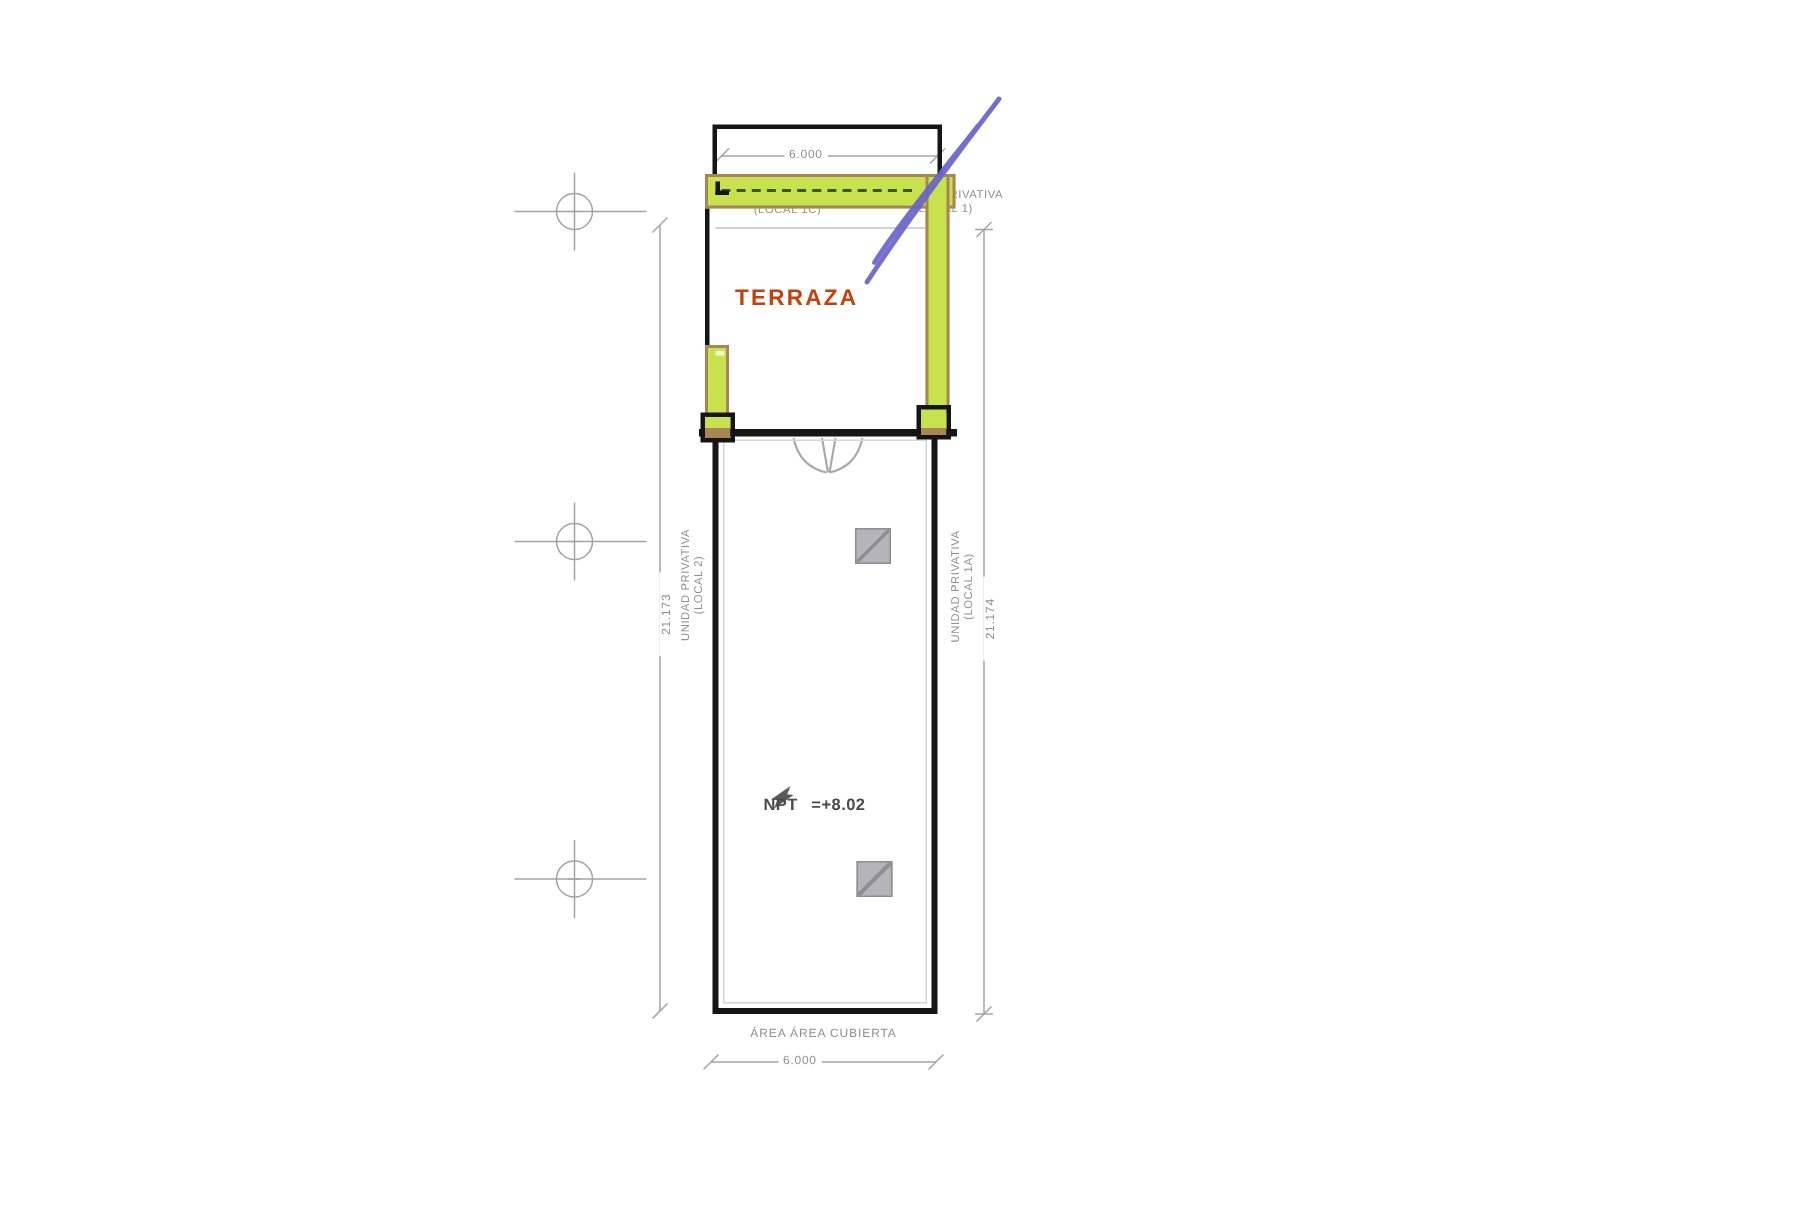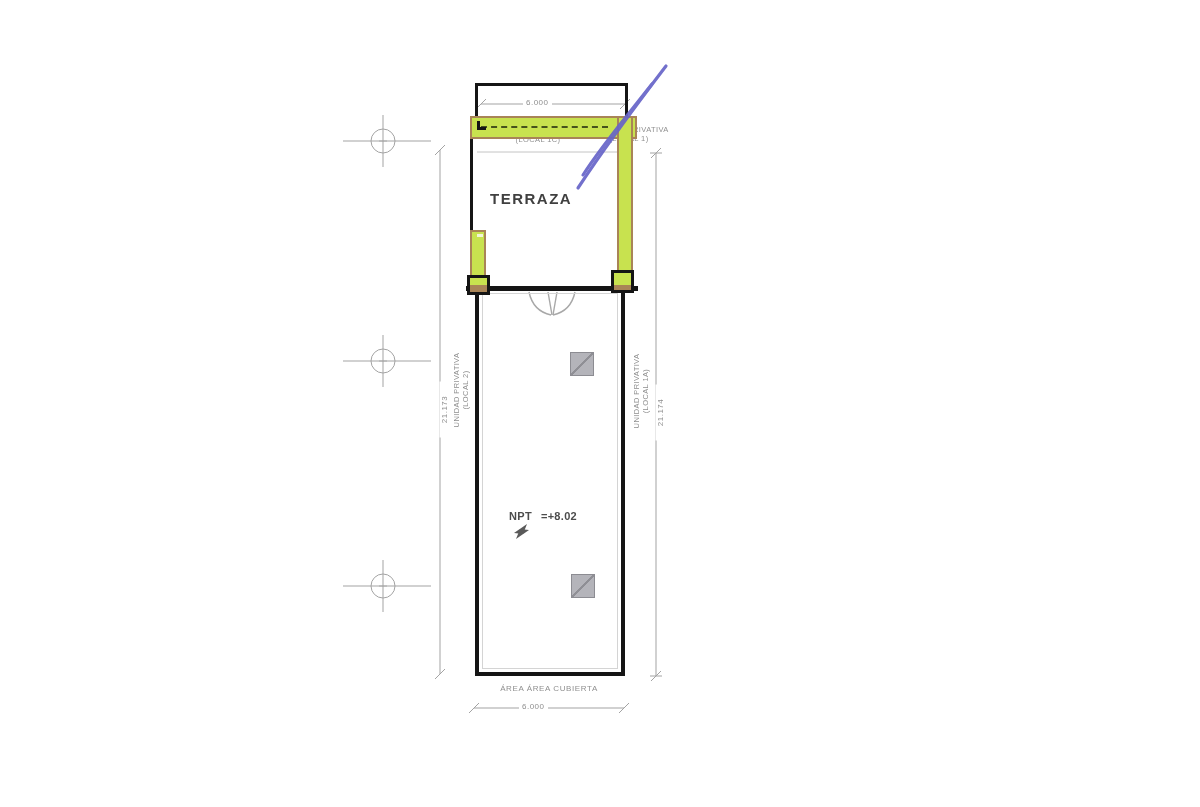--- a/index.html
+++ b/index.html
@@ -29,23 +29,23 @@
   .segL{left:470px;top:230px;width:16px;height:48px;}
   .segL .notch{position:absolute;right:1px;top:2px;width:6px;height:3px;background:#f2f5d8;}
   .cornerSq{border:3px solid #151515;box-sizing:border-box;z-index:12;}
   .cornL{left:467px;top:275px;width:23px;height:20px;
          background:linear-gradient(to bottom,#c8e24f 0 52%,#a98457 52% 100%);}
   .cornR{left:611px;top:270px;width:23px;height:23px;
          background:linear-gradient(to bottom,#c8e24f 0 72%,#a98457 72% 100%);}
   
   .column-hatch{width:22px;height:22px;background:#b4b4ba;border:1px solid #8c8c92;z-index:3;
     background-image:linear-gradient(135deg,transparent 46%,#8f8f95 46%,#8f8f95 54%,transparent 54%);}
-  #terraza-label{left:490px;top:190px;font-size:15px;font-weight:bold;color:#404040;
+  #terraza-label{left:490px;top:190px;font-size:15px;font-weight:bold;color:#c2410c;
                  letter-spacing:1.5px;z-index:4;}
-  #npt{left:509px;top:510px;font-size:11px;font-weight:600;color:#4c4c4c;z-index:4;letter-spacing:.3px;}
+  #npt{left:509px;top:531px;font-size:11px;font-weight:600;color:#4c4c4c;z-index:4;letter-spacing:.3px;}
   #npt .gap{display:inline-block;width:9px;}
   .z2{z-index:2;}
 </style>
 </head>
 <body>
 
 <div id="canvas">
 
   <svg id="linework" width="1200" height="807">
     <g stroke="#a3a3a3" stroke-width="1" fill="none">
@@ -104,21 +104,21 @@
       <line x1="548" y1="292" x2="552" y2="315"></line>
       <line x1="557" y1="292" x2="553" y2="315"></line>
     </g>
 
     <g fill="#5a5a5a">
       <path d="M514,533 L527,524 L523,534 Z"></path>
       <path d="M529,530 L516,539 L520,529 Z"></path>
     </g>
   </svg>
 
-  <div class="abs gtxt ctr z2" style="left:498px;top:135px;width:80px;">(LOCAL 1C)</div>
+  <div class="abs gtxt ctr z2" style="left:485px;top:135px;width:80px;">(LOCAL 1C)</div>
 
   <div class="abs gtxt ctr z2" style="left:594px;top:125px;width:70px;">
     <div>UNIDAD PRIVATIVA</div>
     <div>(LOCAL 1)</div>
   </div>
 
   <div class="abs dimlab z2" style="left:523px;top:98px;">6.000</div>
 
   <div class="abs dimlab z2" style="left:519px;top:702px;">6.000</div>
 

